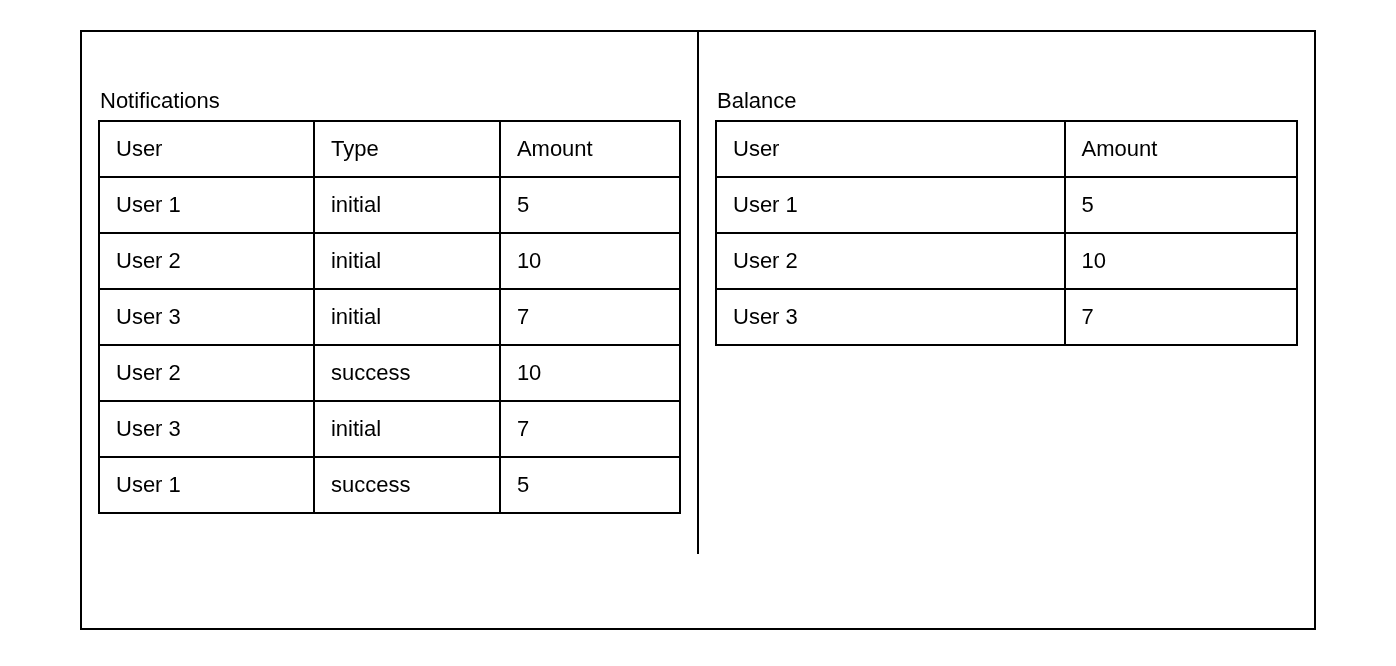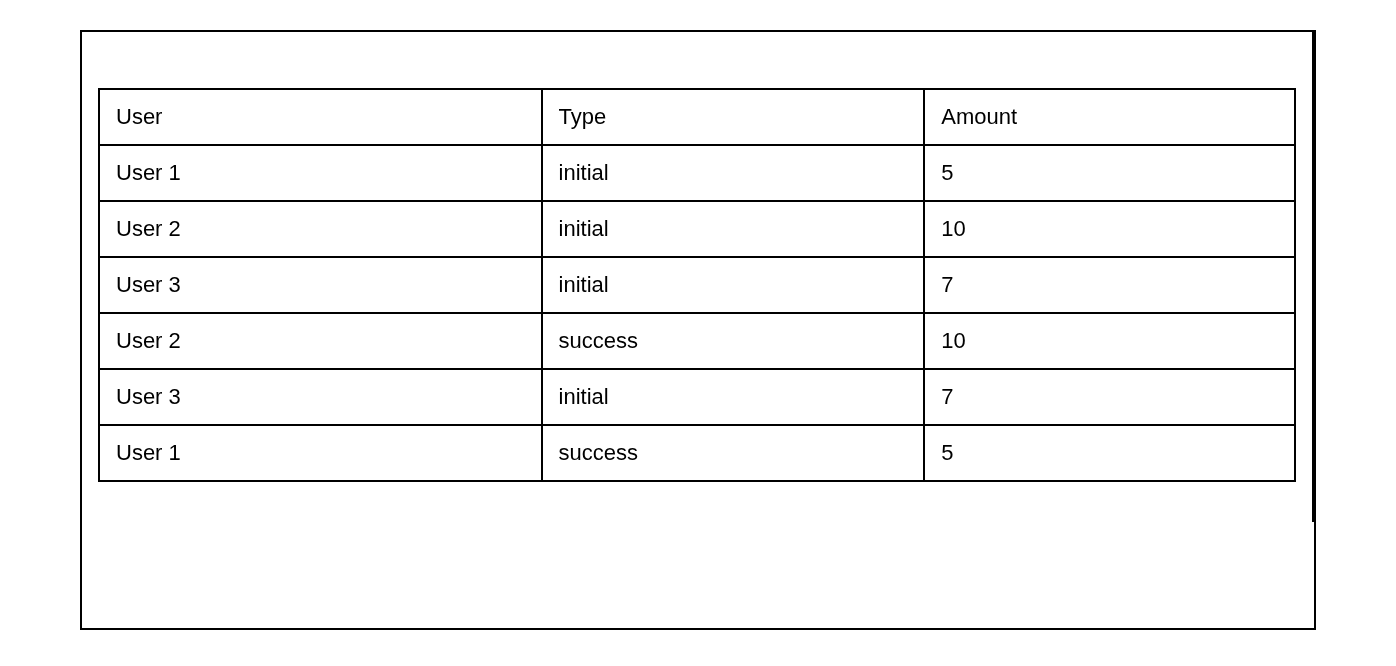--- a/index.html
+++ b/index.html
@@ -53,20 +53,21 @@
     .notifications-table .col-amount { width: 31%; }
     .balance-table .col-user { width: 60%; }
     .balance-table .col-amount { width: 40%; }
   </style>
 </head>
 <body>
 
 <div class="outer-container">
 
   <div class="panel">
+    <div class="panel-title">Notifications</div>
     <table class="notifications-table">
       <thead>
         <tr>
           <th class="col-user">User</th>
           <th class="col-type">Type</th>
           <th class="col-amount">Amount</th>
         </tr>
       </thead>
       <tbody>
         <tr>
@@ -96,14 +97,39 @@
         </tr>
         <tr>
           <td>User 1</td>
           <td>success</td>
           <td>5</td>
         </tr>
       </tbody>
     </table>
   </div>
 
+  <div class="panel">
+    <div class="panel-title">Balance</div>
+    <table class="balance-table">
+      <thead>
+        <tr>
+          <th class="col-user">User</th>
+          <th class="col-amount">Amount</th>
+        </tr>
+      </thead>
+      <tbody>
+        <tr>
+          <td>User 1</td>
+          <td>5</td>
+        </tr>
+        <tr>
+          <td>User 2</td>
+          <td>10</td>
+        </tr>
+        <tr>
+          <td>User 3</td>
+          <td>7</td>
+        </tr>
+      </tbody>
+    </table>
+  </div>
 
 </div>
 
 </body></html>

